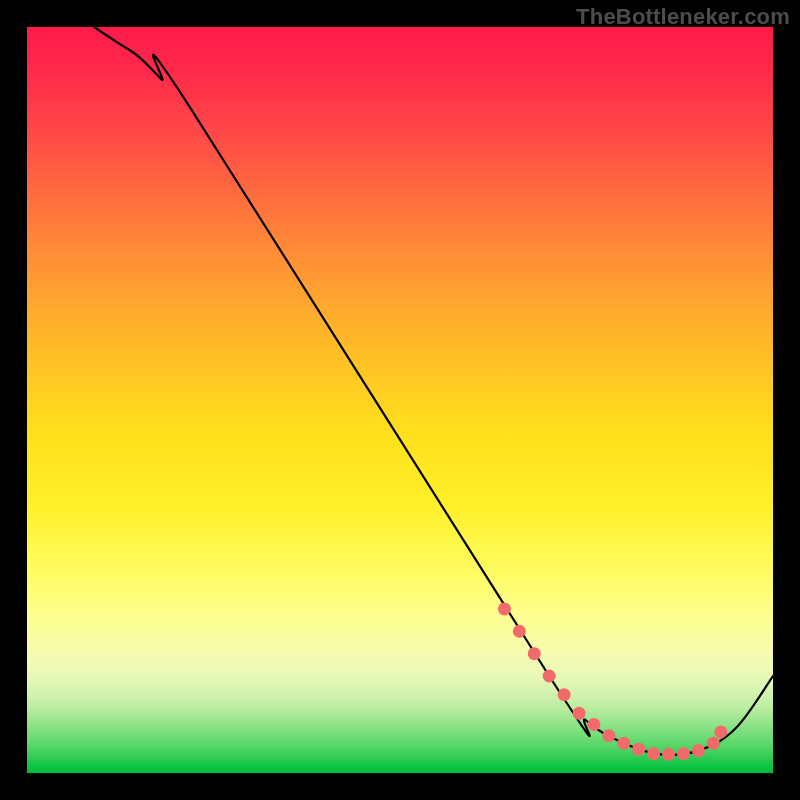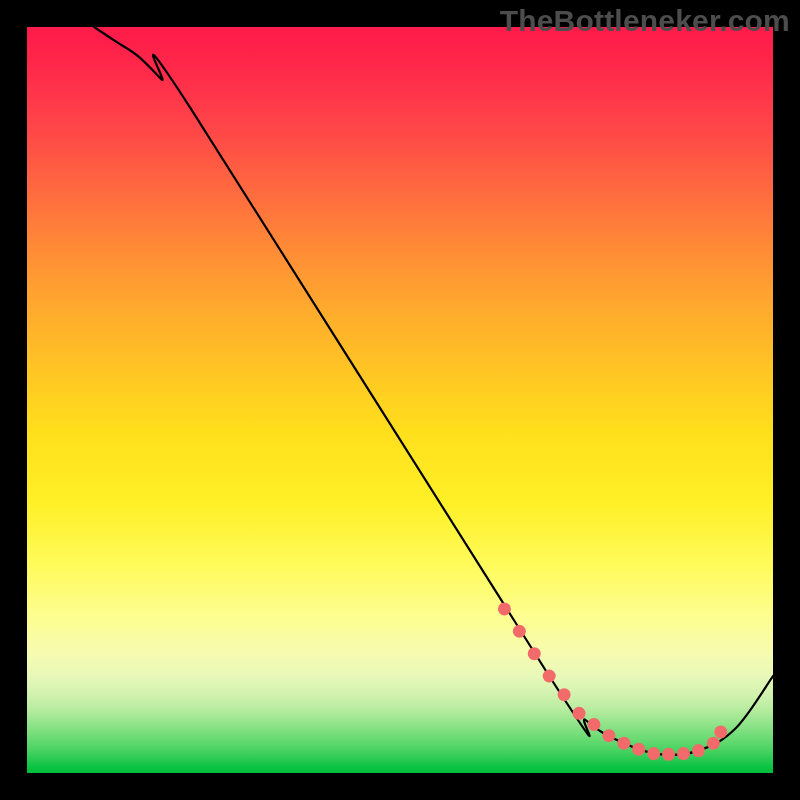--- a/index.html
+++ b/index.html
@@ -14,21 +14,21 @@
   .frame {
     position: relative;
     width: 800px;
     height: 800px;
     background: #000;
   }
   .watermark {
     position: absolute;
     top: 4px;
     right: 10px;
-    font-size: 30px;
+    font-size: 22px;
     font-weight: 600;
     color: #4d4d4d;
     letter-spacing: 0.2px;
     z-index: 20;
   }
   .plot-area {
     position: absolute;
     left: 27px;
     top: 27px;
     width: 746px;

